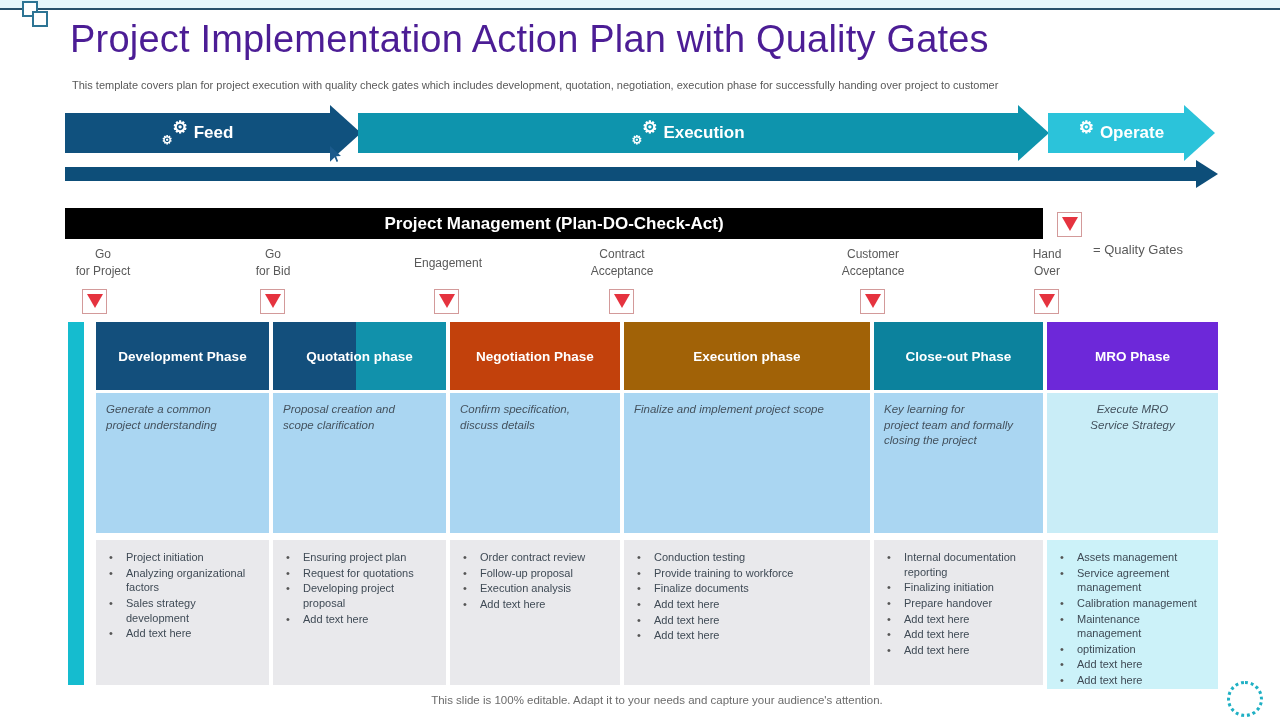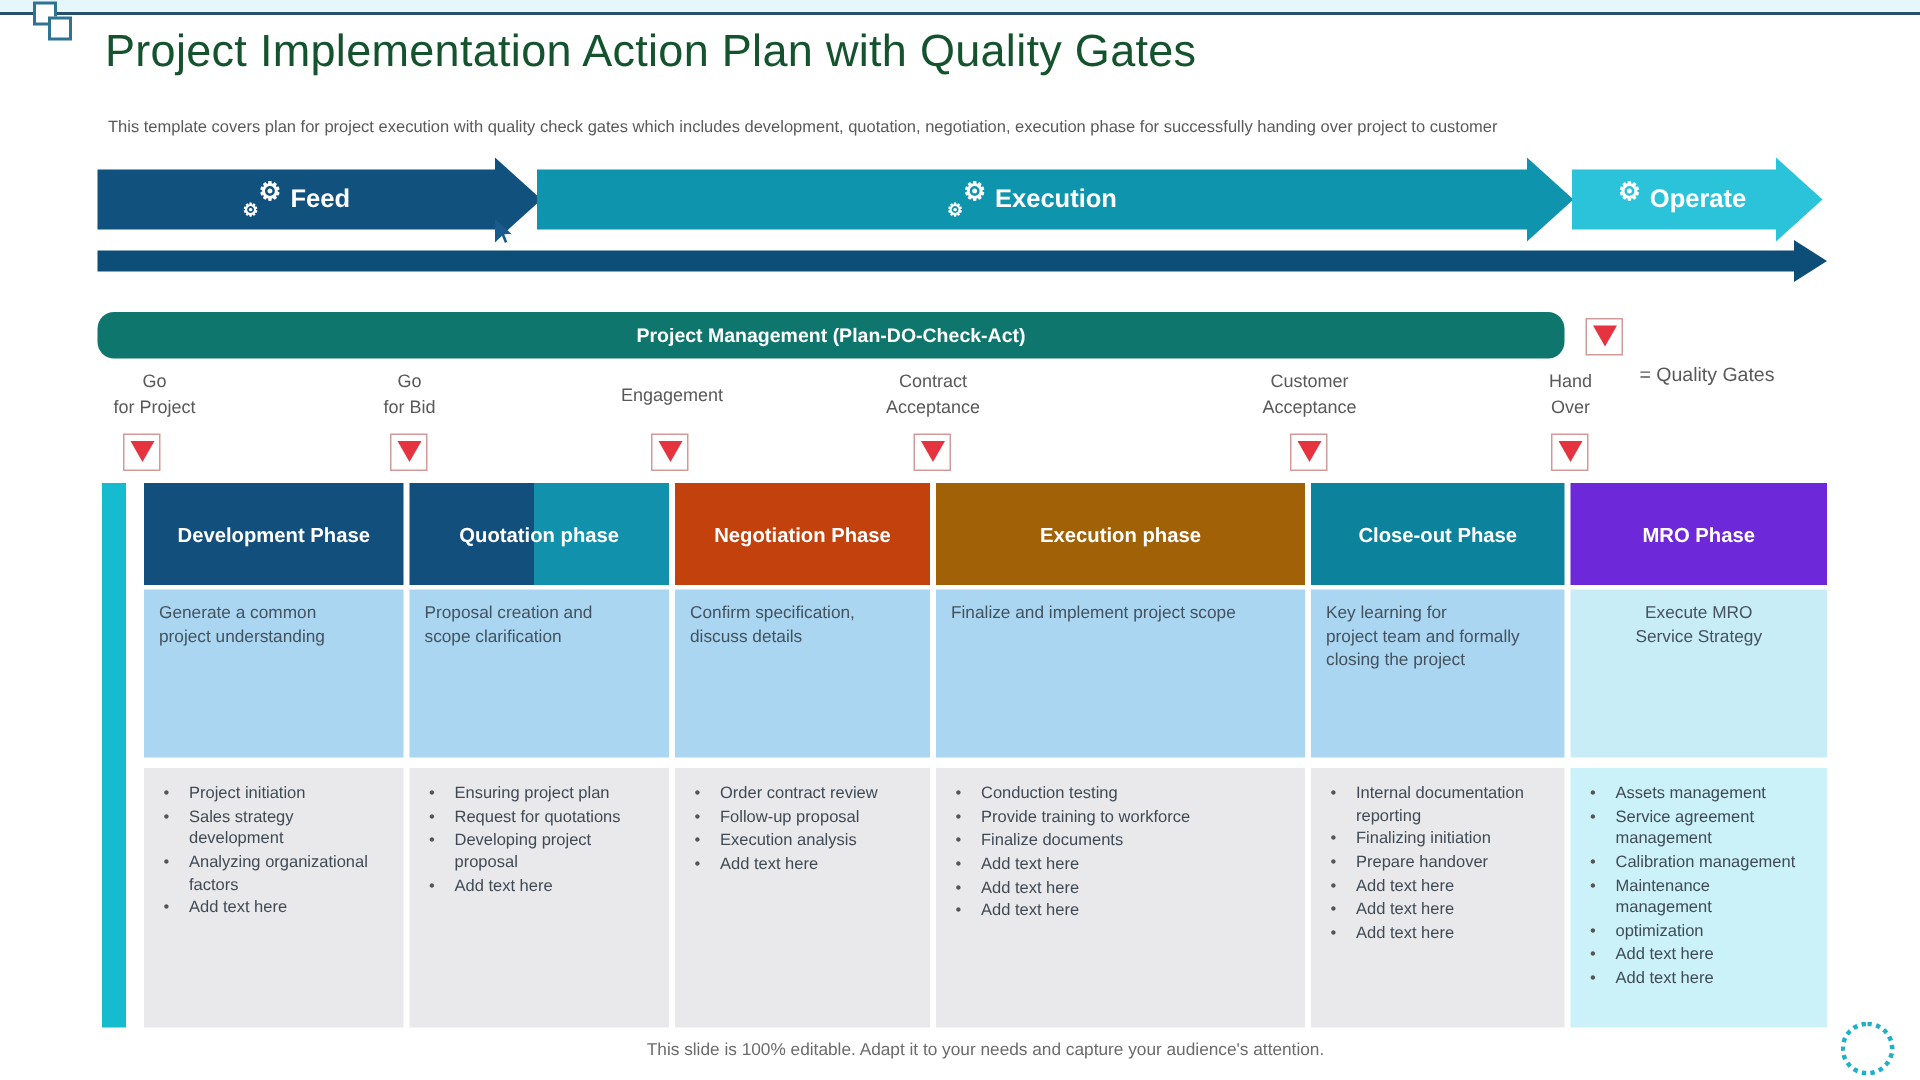--- a/index.html
+++ b/index.html
@@ -7,63 +7,63 @@
   body { font-family:"Liberation Sans", sans-serif; background:#ffffff; position:relative; overflow:hidden; }
   .abs { position:absolute; }
 
   
   .top-band { left:0; top:0; width:1280px; height:8px; background:#e7f6fa; }
   .top-line { left:0; top:8px; width:1280px; height:2px; background:#29506a; }
   .sq { width:16px; height:16px; background:#ffffff; border:2px solid #2d7494; position:absolute; }
   .sq1 { left:22px; top:1px; }
   .sq2 { left:32px; top:11px; }
 
-  .title { left:70px; top:18px; width:1100px; font-size:30px; color:#14532d; letter-spacing:0.2px; }
+  .title { left:70px; top:18px; width:1100px; font-size:38px; color:#4c1d95; letter-spacing:0.2px; }
   .subtitle { left:72px; top:79px; width:1120px; font-size:11px; color:#595959; }
 
   
   .parrow { top:113px; height:40px; display:flex; align-items:center; justify-content:center; color:#fff; font-weight:bold; font-size:17px; }
   .phead { top:105px; width:0; height:0; border-top:28px solid transparent; border-bottom:28px solid transparent; }
   .a-feed  { left:65px;  width:265px; background:#10517e; }
   .a-feed-h { left:330px; border-left:31px solid #10517e; }
   .a-exec  { left:358px; width:660px; background:#0e94ad; }
   .a-exec-h { left:1018px; border-left:31px solid #0e94ad; }
   .a-oper  { left:1048px; width:136px; background:#2bc3da; }
   .a-oper-h { left:1184px; border-left:31px solid #2bc3da; }
   .gear-ic { position:relative; width:26px; height:24px; margin-right:6px; flex:0 0 auto; }
   .gear-ic .g1 { position:absolute; right:0; top:-2px; font-size:17px; line-height:1; }
   .gear-ic .g2 { position:absolute; left:0; bottom:-1px; font-size:12px; line-height:1; }
 
   
   .underbar { left:65px; top:167px; width:1131px; height:14px; background:#0d4e79; }
   .underbar-h { left:1196px; top:160px; width:0; height:0; border-top:14px solid transparent; border-bottom:14px solid transparent; border-left:22px solid #0d4e79; }
 
   
-  .pm-bar { left:65px; top:208px; width:978px; height:31px; background:#0f766e; color:#fff; font-weight:bold; font-size:13px; display:flex; align-items:center; justify-content:center;border-radius:11px; }
+  .pm-bar { left:65px; top:208px; width:978px; height:31px; background:#000000; color:#fff; font-weight:bold; font-size:17px; display:flex; align-items:center; justify-content:center; }
   .gate-box { width:25px; height:25px; background:#fff; border:1px solid #d39a9a; display:flex; align-items:flex-start; justify-content:center; padding-top:4px; }
   .tri { width:0; height:0; border-left:8px solid transparent; border-right:8px solid transparent; border-top:14px solid #e5333f; }
   .legend-box { left:1057px; top:212px; }
   .legend-txt { left:1093px; top:218px; font-size:13px; color:#595959;margin-top:24px; }
 
   
   .gate-label { top:245px; width:130px; height:36px; margin-left:-65px; font-size:12px; color:#595959; text-align:center; line-height:1.4; white-space:pre-line; display:flex; align-items:center; justify-content:center; }
   .gate-marker { top:289px; margin-left:-13px; }
 
   
   .stripe { left:68px; top:322px; width:16px; height:363px; background:#15bccf; }
   .table { left:96px; top:322px; width:1122px; height:363px; display:flex; gap:4px; }
   .col { display:flex; flex-direction:column; }
   .phase-header { height:68px; flex:0 0 auto; color:#fff; font-weight:bold; font-size:13.5px; display:flex; align-items:center; justify-content:center; text-align:center; padding:0 6px; }
   .h1 { background:#134f7c; }
   .h2 { background:linear-gradient(to right,#134f7c 0%,#134f7c 48%,#1191ab 48%); }
   .h3 { background:#c2410c; }
   .h4 { background:#a16207; }
   .h5 { background:#0c829d; }
   .h6 { background:#6d28d9; }
-  .phase-desc { height:112px; flex:0 0 auto; margin-top:3px; background:#aad6f2; color:#44525e; font-size:11.5px; line-height:1.35; padding:9px 10px; white-space:pre-line; }
+  .phase-desc { height:140px; flex:0 0 auto; margin-top:3px; background:#aad6f2; color:#44525e; font-size:11.5px; line-height:1.35; padding:9px 10px; white-space:pre-line;font-style:italic; }
   .d6 { background:#c9edf7;text-align:center; }
   .phase-bullets { margin-top:7px; flex:1 1 auto; background:#e9e9ec; list-style:none; padding:10px 6px 0 0; }
   .b6 { background:#ccf2f9; }
   .phase-bullets li { position:relative; padding-left:30px; font-size:11px; line-height:1.33; color:#3f4a55; margin-bottom:1px; white-space:pre-line; }
   .phase-bullets li::before { content:"•"; position:absolute; left:13px; top:0; color:#555; }
 
   .footer { left:96px; top:694px; width:1122px; text-align:center; font-size:11.5px; color:#6b6b6b; }
 
   .logo-circle { left:1227px; top:681px; width:36px; height:36px; border:3px dotted #1fb0c4; border-radius:50%; }
 
@@ -152,24 +152,24 @@
 
 <div class="abs stripe"></div>
 <div class="abs table">
 
   <div class="col" style="width:173px">
     <div class="phase-header h1">Development Phase</div>
     <div class="phase-desc">Generate a common
 project understanding</div>
     <ul class="phase-bullets">
       <li>Project initiation</li>
+      <li>Analyzing organizational
+factors</li>
       <li>Sales strategy
 development</li>
-      <li>Analyzing organizational
-factors</li>
       <li>Add text here</li>
     </ul>
   </div>
 
   <div class="col" style="width:173px">
     <div class="phase-header h2">Quotation phase</div>
     <div class="phase-desc">Proposal creation and
 scope clarification</div>
     <ul class="phase-bullets">
       <li>Ensuring project plan</li>

